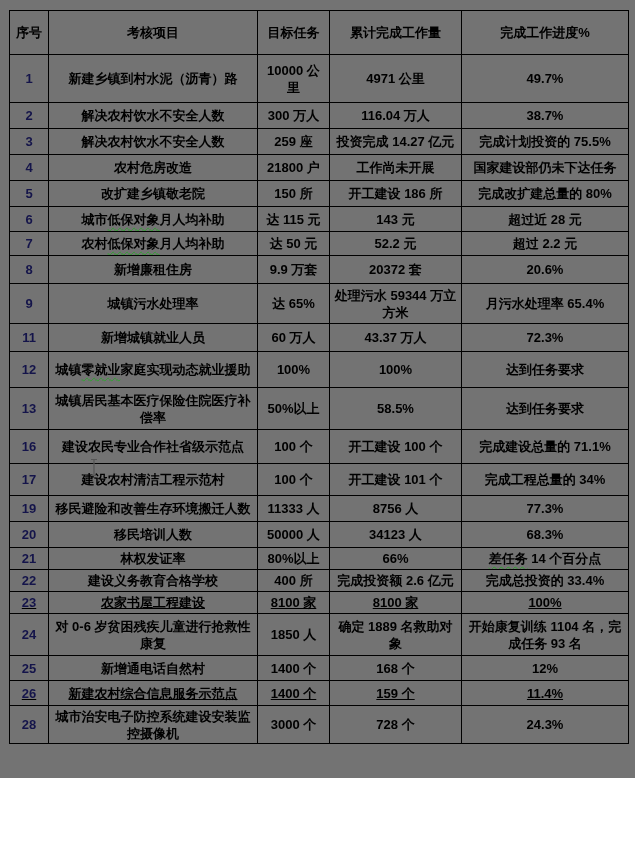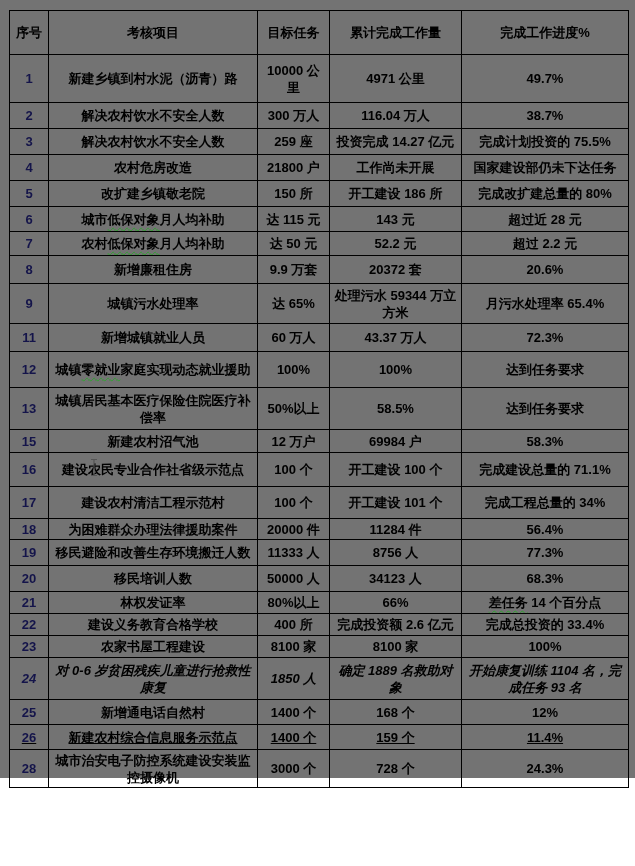--- a/index.html
+++ b/index.html
@@ -123,48 +123,34 @@
           <td>100%</td>
           <td><span>达到任务要求</span></td>
         </tr>
         <tr style="height: 42px;">
           <td class="num">13</td>
           <td><span>城镇居民基本医疗保险住院医疗补偿率</span></td>
           <td>50%以上</td>
           <td>58.5%</td>
           <td><span>达到任务要求</span></td>
         </tr>
-        <tr style="height: 23px;">
-          <td class="num">15</td>
-          <td><span>新建农村沼气池</span></td>
-          <td>12 万户</td>
-          <td>69984 户</td>
-          <td><span>58.3%</span></td>
-        </tr>
         <tr style="height: 34px;">
           <td class="num">16</td>
           <td><span>建设农民专业合作社省级示范点</span></td>
           <td>100 个</td>
           <td>开工建设 100 个</td>
           <td><span>完成建设总量的 71.1%</span></td>
         </tr>
         <tr style="height: 32px;">
           <td class="num">17</td>
           <td><span>建设农村清洁工程示范村</span></td>
           <td>100 个</td>
           <td>开工建设 101 个</td>
           <td><span>完成工程总量的 34%</span></td>
         </tr>
-        <tr style="height: 21px;">
-          <td class="num">18</td>
-          <td><span>为困难群众办理法律援助案件</span></td>
-          <td>20000 件</td>
-          <td>11284 件</td>
-          <td><span>56.4%</span></td>
-        </tr>
         <tr style="height: 26px; margin-top: 18px;">
           <td class="num">19</td>
           <td><span>移民避险和改善生存环境搬迁人数</span></td>
           <td>11333 人</td>
           <td>8756 人</td>
           <td><span>77.3%</span></td>
         </tr>
         <tr style="height: 26px;">
           <td class="num">20</td>
           <td><span>移民培训人数</span></td>
@@ -179,28 +165,28 @@
           <td>66%</td>
           <td><span class="spell">差任务</span><span> 14 个百分点</span></td>
         </tr>
         <tr style="height: 22px;">
           <td class="num">22</td>
           <td><span>建设义务教育合格学校</span></td>
           <td>400 所</td>
           <td>完成投资额 2.6 亿元</td>
           <td><span>完成总投资的 33.4%</span></td>
         </tr>
-        <tr style="height: 22px;">
+        <tr style="height: 22px; text-decoration: underline;">
           <td class="num">23</td>
           <td><span>农家书屋工程建设</span></td>
           <td>8100 家</td>
           <td>8100 家</td>
           <td><span>100%</span></td>
         </tr>
-        <tr style="height: 42px; font-style: italic;">
+        <tr style="height: 42px;">
           <td class="num">24</td>
           <td><span>对 0-6 岁贫困残疾儿童进行抢救性康复</span></td>
           <td>1850 人</td>
           <td>确定 1889 名救助对象</td>
           <td><span>开始康复训练 1104 名，完成任务 93 名</span></td>
         </tr>
         <tr style="height: 25px;">
           <td class="num">25</td>
           <td><span>新增通电话自然村</span></td>
           <td>1400 个</td>

